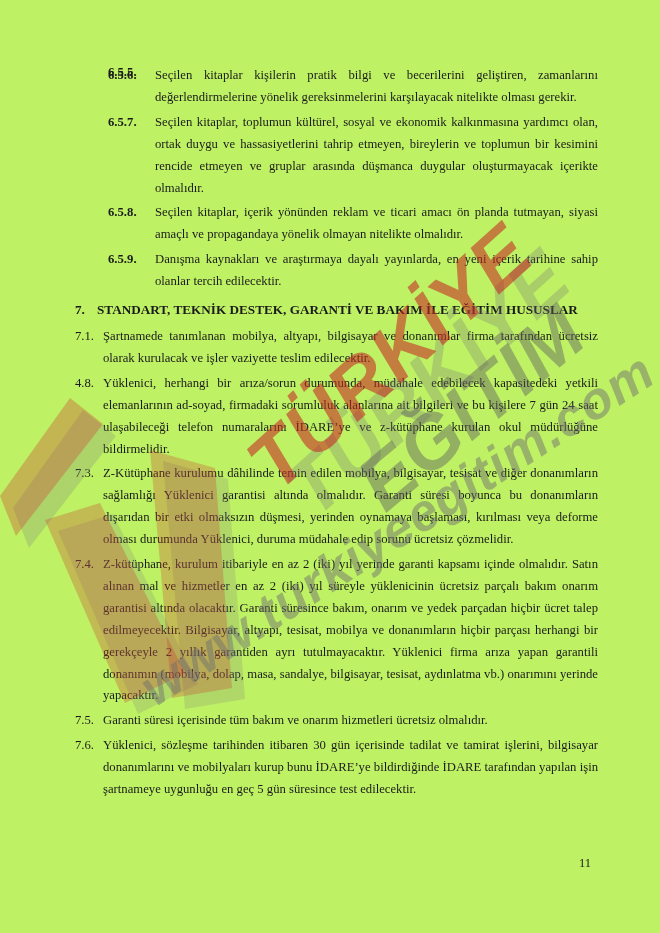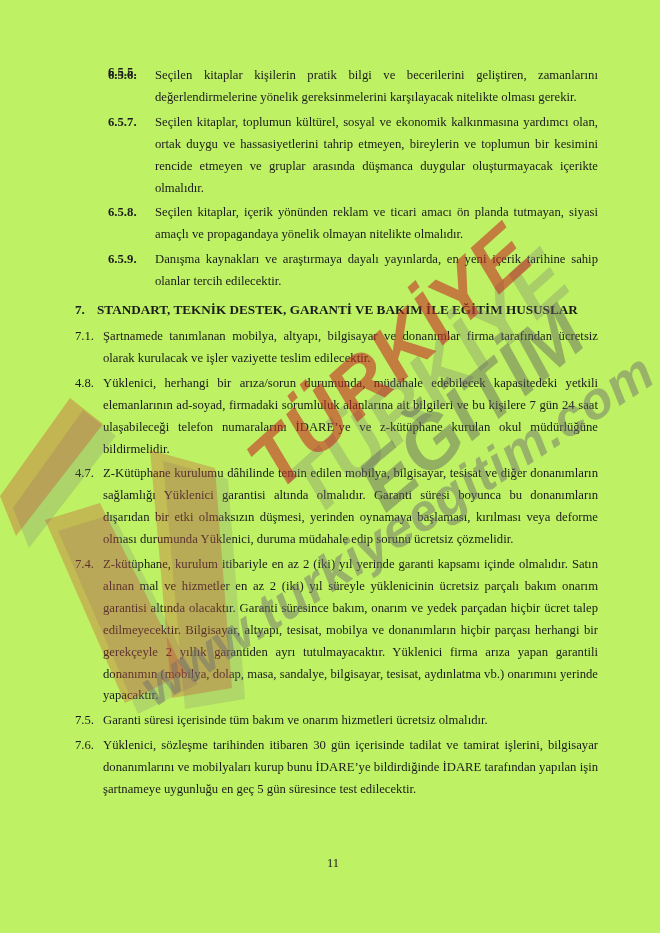--- a/index.html
+++ b/index.html
@@ -12,21 +12,21 @@
     position:absolute;left:75px;top:62px;width:523px;
     font-size:12.7px;line-height:21.9px;text-align:justify;
   }
   .item{position:relative;margin:0 0 3px 0;}
   .lvl2{padding-left:80px;}
   .lvl2 .num{position:absolute;left:33px;top:0;font-weight:bold;}
   .lvl1{padding-left:28px;}
   .lvl1 .num{position:absolute;left:0;top:0;font-weight:normal;}
   .heading{position:relative;padding-left:22px;font-weight:bold;font-size:13.2px;margin:6px 0 5px 0;text-align:left;}
   .heading .num{position:absolute;left:0;top:0;}
-  .pagenum{position:absolute;top:856px;left:75px;width:516px;text-align:center;font-size:12.5px;}
+  .pagenum{position:absolute;top:856px;left:75px;width:516px;text-align:right;font-size:12.5px;}
   
   .watermark{position:absolute;left:0;top:0;width:660px;height:933px;pointer-events:none;}
   .wm-text{
     position:absolute;font-family:"Liberation Sans","DejaVu Sans",sans-serif;
     font-weight:bold;font-style:italic;white-space:nowrap;letter-spacing:1px;
   }
   .wm-brand1{left:215px;top:312px;font-size:78px;transform:rotate(-42deg);color:rgba(198,42,36,0.58);}
   .wm-brand1-ghost{left:253px;top:338px;font-size:78px;transform:rotate(-42deg);color:rgba(120,120,120,0.30);}
   .wm-brand2{left:337px;top:364px;font-size:76px;transform:rotate(-40deg);color:rgba(95,95,95,0.45);}
   .wm-url{left:97px;top:499px;font-size:52px;transform:rotate(-33deg);color:rgba(110,110,110,0.48);}
@@ -66,21 +66,21 @@
 
     <div class="item lvl1">
       <span class="num">7.1.</span>
       <span>Şartnamede tanımlanan mobilya, altyapı, bilgisayar ve donanımlar firma tarafından ücretsiz olarak kurulacak ve işler vaziyette teslim edilecektir.</span>
     </div>
     <div class="item lvl1">
       <span class="num">4.8.</span>
       <span>Yüklenici, herhangi bir arıza/sorun durumunda, müdahale edebilecek kapasitedeki yetkili elemanlarının ad-soyad, firmadaki sorumluluk alanlarına ait bilgileri ve bu kişilere 7 gün 24 saat ulaşabileceği telefon numaralarını İDARE’ye ve z-kütüphane kurulan okul müdürlüğüne bildirmelidir.</span>
     </div>
     <div class="item lvl1">
-      <span class="num">4.7.</span>
+      <span class="num">7.3.</span>
       <span>Z-Kütüphane kurulumu dâhilinde temin edilen mobilya, bilgisayar, tesisat ve diğer donanımların sağlamlığı Yüklenici garantisi altında olmalıdır. Garanti süresi boyunca bu donanımların dışarıdan bir etki olmaksızın düşmesi, yerinden oynamaya başlaması, kırılması veya deforme olması durumunda Yüklenici, duruma müdahale edip sorunu ücretsiz çözmelidir.</span>
     </div>
     <div class="item lvl1">
       <span class="num">7.4.</span>
       <span>Z-kütüphane, kurulum itibariyle en az 2 (iki) yıl yerinde garanti kapsamı içinde olmalıdır. Satın alınan mal ve hizmetler en az 2 (iki) yıl süreyle yüklenicinin ücretsiz parçalı bakım onarım garantisi altında olacaktır. Garanti süresince bakım, onarım ve yedek parçadan hiçbir ücret talep edilmeyecektir. Bilgisayar, altyapı, tesisat, mobilya ve donanımların hiçbir parçası herhangi bir gerekçeyle 2 yıllık garantiden ayrı tutulmayacaktır. Yüklenici firma arıza yapan garantili donanımın (mobilya, dolap, masa, sandalye, bilgisayar, tesisat, aydınlatma vb.) onarımını yerinde yapacaktır.</span>
     </div>
     <div class="item lvl1">
       <span class="num">7.5.</span>
       <span>Garanti süresi içerisinde tüm bakım ve onarım hizmetleri ücretsiz olmalıdır.</span>
     </div>

